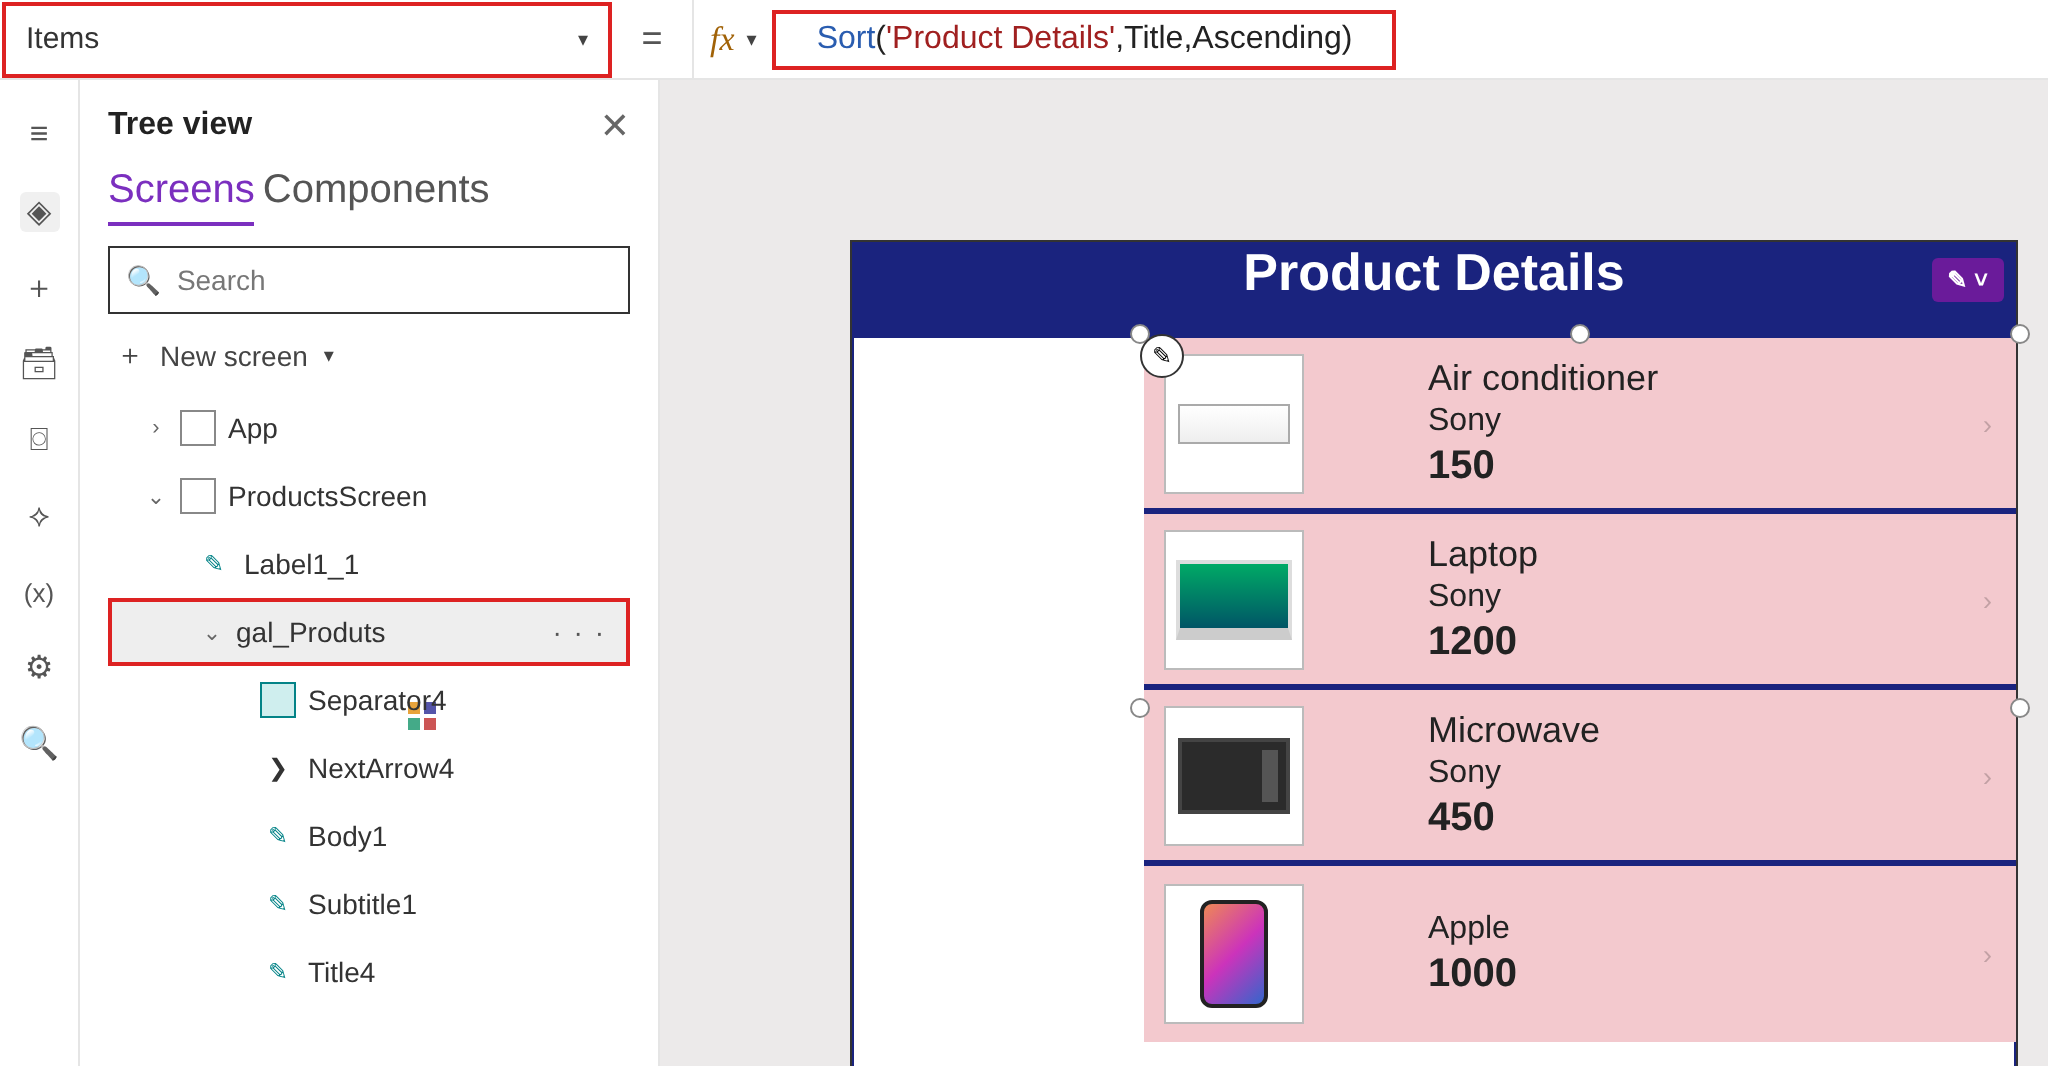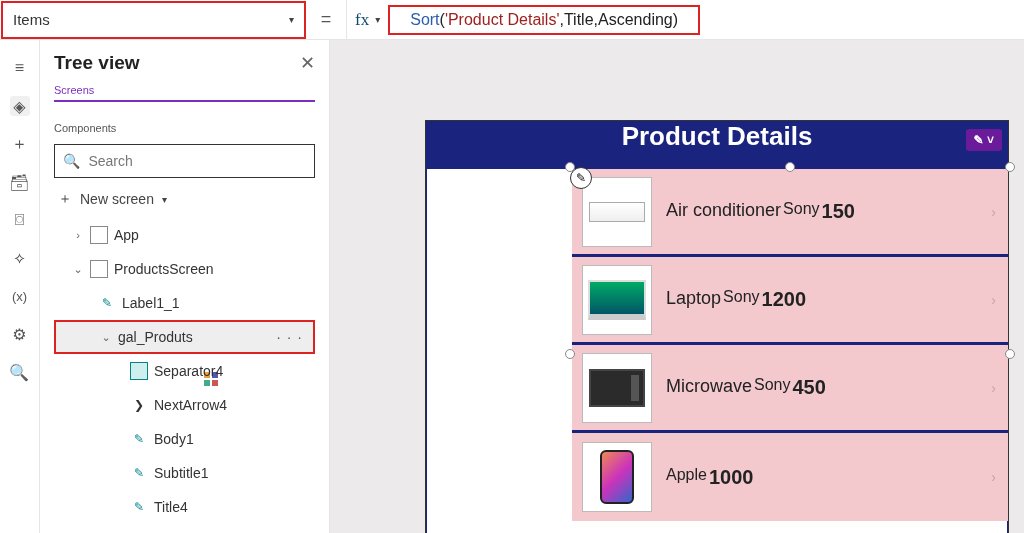--- a/index.html
+++ b/index.html
@@ -3,39 +3,39 @@
 <meta charset="utf-8">
 <style>
   * { box-sizing: border-box; margin: 0; padding: 0; font-family: "Segoe UI", Arial, sans-serif; }
   body { width: 1024px; height: 533px; background: #fafafa; overflow: hidden; position: relative; }
 
   
   .topbar { display: flex; align-items: center; height: 40px; background: #fff; border-bottom: 1px solid #e5e5e5; }
   .prop-dropdown { width: 305px; height: 38px; border: 2px solid #d22; display: flex; align-items:center; justify-content:space-between; padding: 0 10px; font-size: 15px; color:#333; margin-left:1px;}
   .equals { width: 40px; text-align:center; font-size:18px; color:#555; }
   .fx-box { display:flex; align-items:center; gap:6px; padding:0 8px; border-left:1px solid #e5e5e5; height:100%; }
-  .fx-label { font-family: "Times New Roman", serif; font-size:17px; color:#0c4a6e;text-align:center; }
+  .fx-label { font-style: italic; font-family: "Times New Roman", serif; font-size:17px; color:#a16207;text-align:center; }
   .chev-down { font-size:10px; color:#444; }
   .formula-input { height:30px; border:2px solid #d22; padding:2px 20px; font-family: Consolas, monospace; font-size:16px; display:flex; align-items:center; gap:0; }
   .tok-fn { color:#2a5db0; }
   .tok-str { color:#a02020; }
   .tok-plain { color:#222; }
 
   .main { display:flex; height: calc(100% - 40px); }
 
   
   .rail { width: 40px; background:#fff; border-right:1px solid #e5e5e5; display:flex; flex-direction:column; align-items:center; gap:18px; padding-top:18px; }
   .rail-icon { width:20px; height:20px; display:flex; align-items:center; justify-content:center; color:#555; font-size:16px; cursor:pointer; }
 
   
   .tree-panel { width: 290px; background:#fff; border-right:1px solid #e5e5e5; padding:12px 14px 0 14px; display:flex; flex-direction:column; }
   .tree-header { display:flex; justify-content:space-between; align-items:center; margin-bottom:10px; }
-  .tree-title { font-size:19px; font-weight:600; color:#222; }
+  .tree-title { font-size:16px; font-weight:600; color:#222; }
   .close-x { font-size:18px; color:#666; cursor:pointer; }
-  .panel-tabs { display:flex; gap:20px; font-size:11px; color:#555; margin-bottom:10px;flex-direction:column; }
+  .panel-tabs { display:flex; gap:4px; font-size:20px; color:#555; margin-bottom:10px; }
   .panel-tab.active { color:#7b2fbf; border-bottom:2px solid #7b2fbf; padding-bottom:4px; font-weight:500; }
   .search-box { border:1px solid #333; height:34px; display:flex; align-items:center; gap:8px; padding:0 8px; color:#777; font-size:14px; margin-bottom:6px; }
   .new-screen { display:flex; align-items:center; gap:8px; font-size:14px; color:#444; padding:6px 4px; cursor:pointer; margin-bottom:4px;}
   .tree-list { flex:1; overflow:auto; font-size:14px; color:#333; }
   .tree-row { display:flex; align-items:center; gap:6px; height:34px; padding-left:4px; cursor:pointer; position:relative;}
   .tree-row.selected { background:#eee; border:2px solid #d22; }
   .tree-row .more { position:absolute; right:10px; color:#555; letter-spacing:1px; }
   .indent1 { padding-left: 18px; }
   .indent2 { padding-left: 44px; }
   .indent3 { padding-left: 76px; }
@@ -58,21 +58,21 @@
   .sel-handles { position:absolute; inset:-1px; pointer-events:none; }
   .handle { position:absolute; width:10px; height:10px; background:#fff; border:1px solid #888; border-radius:50%; }
   .handle.t { top:-6px; left:50%; transform:translateX(-50%);}
   .handle.l { left:-6px; top:50%; transform:translateY(-50%);}
   .handle.r { right:-6px; top:50%; transform:translateY(-50%);}
   .handle.tl{ top:-6px; left:-6px;} .handle.tr{ top:-6px; right:-6px;}
   .edit-pencil { position:absolute; top:-2px; left:-2px; width:22px; height:22px; border:1.5px solid #333; border-radius:50%; background:#fff; display:flex; align-items:center; justify-content:center; font-size:12px; z-index:5; }
 
   .grow { background:#f3c9ce; border-bottom:3px solid #1a237e; height:88px; display:flex; align-items:center; gap:14px; padding:6px 10px; position:relative; }
   .gimg { width:70px; height:70px; background:#fff; border:1px solid #bbb; display:flex; align-items:center; justify-content:center; }
-  .gtext { display:flex; flex-direction:row; gap:2px; }
+  .gtext { display:flex; flex-direction:column; gap:2px;margin-left:48px; }
   .gtitle { font-size:18px; color:#222; }
   .gsub { font-size:16px; font-weight:400; color:#222; }
   .gbody { font-size:20px; font-weight:700; color:#222; }
   .garrow { position:absolute; right:12px; top:50%; transform:translateY(-50%); color:rgba(0,0,0,.2); font-size:14px; }
 
   
   .prod-ac { width:56px; height:20px; border:1px solid #aaa; background:linear-gradient(#fff,#eee); }
   .prod-laptop { width:58px; height:40px; background:linear-gradient(#0a6,#056); border:2px solid #ddd; border-bottom:6px solid #ccc; }
   .prod-micro { width:56px; height:38px; background:#2b2b2b; border:2px solid #444; position:relative;}
   .prod-micro::after{content:"";position:absolute;right:4px;top:4px;bottom:4px;width:8px;background:#555;}

